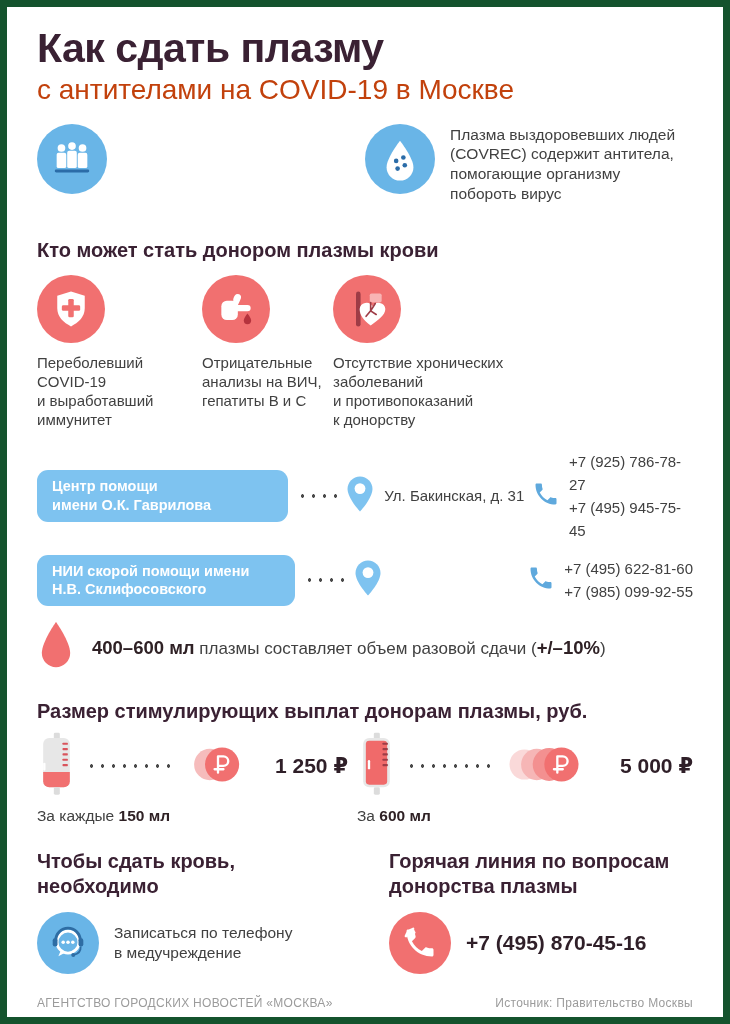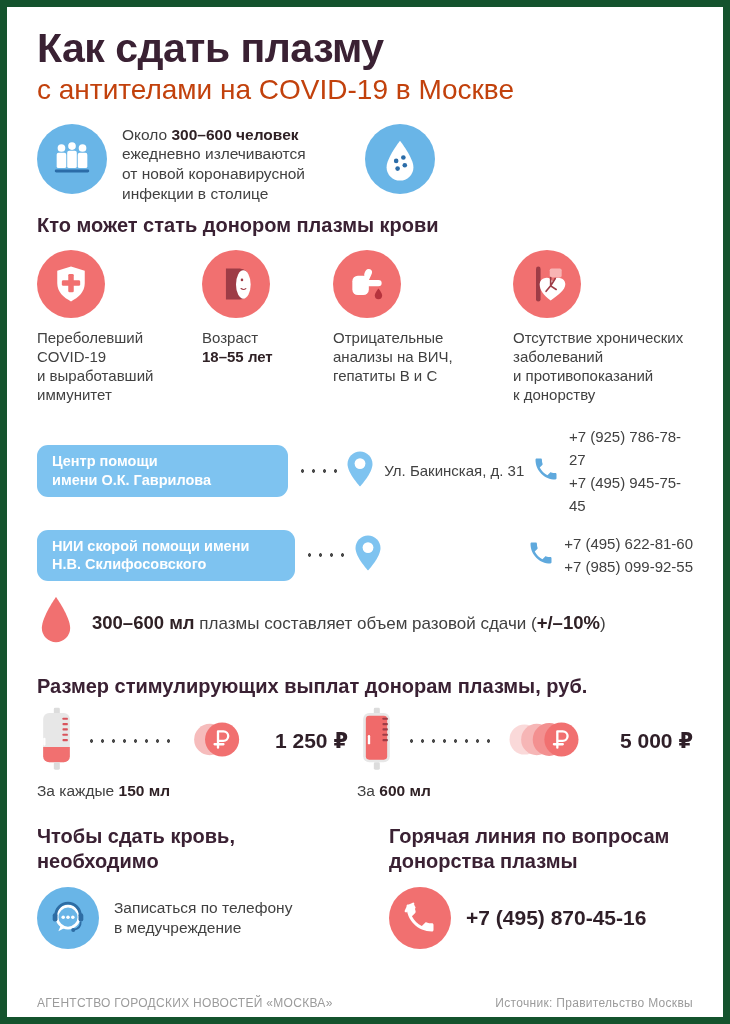--- a/index.html
+++ b/index.html
@@ -15,21 +15,21 @@
   .blue{background:#69B5E7;}
   .red{background:#F17070;}
   .c72{width:70px;height:70px;}
   .c70{width:68px;height:68px;}
   .c62{width:62px;height:62px;}
   
   .intro-row{display:flex;margin-top:18px;}
   .intro-item{display:flex;gap:15px;width:352px;box-sizing:border-box;}
   .intro-text{font-size:15.5px;line-height:1.27;padding-top:1px;}
   
-  .donors{margin-top:10px;}
+  .donors{margin-top:35px;}
   .donors-row{display:flex;margin-top:12px;}
   .donor-col{box-sizing:border-box;}
   .donor-col:nth-child(1){width:165px;}
   .donor-col:nth-child(2){width:131px;}
   .donor-col:nth-child(3){width:180px;}
   .donor-col:nth-child(4){flex:1;}
   .donor-text{font-size:15px;line-height:1.27;margin-top:10px;}
   
   .med{margin-top:20px;}
   .inst-row{display:flex;align-items:center;margin-top:12px;}
@@ -83,37 +83,37 @@
             <circle cx="13" cy="12.5" r="4"></circle>
               <rect x="8" y="17.5" width="10" height="16" rx="2"></rect>
             <circle cx="24" cy="10.5" r="4"></circle>
               <rect x="19" y="15.5" width="10" height="18" rx="2"></rect>
             <circle cx="35" cy="12.5" r="4"></circle>
               <rect x="30" y="17.5" width="10" height="16" rx="2"></rect>
           </g>
           <rect x="6" y="35" width="36" height="3" rx="1.5" fill="#2B6CA8"></rect>
         </svg>
       </div>
-      <div class="intro-text pre"><span>Около </span><b>300–600 человек</b><span>
-ежедневно излечиваются
-от новой коронавирусной
-инфекции в столице</span></div>
     </div>
     <div class="intro-item">
       <div class="circle blue c72">
         <svg width="46" height="46" viewBox="0 0 48 48">
           <path fill="#fff" d="M24 5 C24 5 10 23 10 32.5 a14 14 0 0 0 28 0 C38 23 24 5 24 5 Z"></path>
           <g fill="#2B6CA8">
             <circle cx="20" cy="26" r="2.4"></circle>
               <circle cx="27.5" cy="22.5" r="2.4"></circle>
             <circle cx="21.5" cy="34" r="2.4"></circle>
               <circle cx="29" cy="30.5" r="2.4"></circle>
           </g>
         </svg>
       </div>
+      <div class="intro-text pre">Плазма выздоровевших людей
+(COVREC) содержит антитела,
+помогающие организму
+побороть вирус</div>
     </div>
   </div>
 
   <div class="donors">
     <h2>Кто может стать донором плазмы крови</h2>
     <div class="donors-row">
       <div class="donor-col">
         <div class="circle red c70">
           <svg width="44" height="44" viewBox="0 0 48 48">
             <path fill="#fff" d="M24 5 L39 9.5 V23 C39 33 32 39 24 43 C16 39 9 33 9 23 V9.5 Z"></path>
@@ -122,32 +122,20 @@
           </svg>
         </div>
         <div class="donor-text pre">Переболевший
 COVID-19
 и выработавший
 иммунитет</div>
       </div>
       <div class="donor-col">
         <div class="circle red c70">
           <svg width="44" height="44" viewBox="0 0 48 48">
-            <path fill="#9E3C46" d="M13 7 h15 a10 10 0 0 1 10 10 v14 a10 10 0 0 1 -10 10 h-15 Z"></path>
-            <ellipse cx="32" cy="24.5" rx="8" ry="15.5" fill="#fff"></ellipse>
-            <circle cx="30.5" cy="19.5" r="1.4" fill="#9E3C46"></circle>
-            <path d="M29.5 29 q2.8 2 5.2 0" stroke="#9E3C46" stroke-width="1.3" fill="none" stroke-linecap="round"></path>
-          </svg>
-        </div>
-        <div class="donor-text pre"><span>Возраст
-</span><b>18–55 лет</b></div>
-      </div>
-      <div class="donor-col">
-        <div class="circle red c70">
-          <svg width="44" height="44" viewBox="0 0 48 48">
             <rect x="8" y="15" width="18" height="21" rx="6" fill="#fff"></rect>
             <path d="M21 13 q2 -7 6.5 -5 q3.5 1.6 1 6.5 l-2.5 5.5 h-5 Z" fill="#fff"></path>
             <rect x="22" y="19.5" width="18" height="7" rx="3.5" fill="#fff"></rect>
             <path d="M36.5 29 c0 0 -4 5 -4 7.5 a4 4 0 0 0 8 0 C40.5 34 36.5 29 36.5 29 Z" fill="#B5333D"></path>
           </svg>
         </div>
         <div class="donor-text pre">Отрицательные
 анализы на ВИЧ,
 гепатиты B и C</div>
       </div>
@@ -217,21 +205,21 @@
         </div>
       </div>
     </div>
 
     <div class="volume-note">
       <span>
         <svg width="38" height="51" viewBox="0 0 40 54">
           <path fill="#F17070" d="M20 2 C20 2 5 23 5 35 a15 15 0 0 0 30 0 C35 23 20 2 20 2 Z"></path>
         </svg>
       </span>
-      <div class="volume-text"><b>300–600 мл</b><span> плазмы составляет объем разовой сдачи (</span><b>+/–10%</b><span>)</span></div>
+      <div class="volume-text"><b>400–600 мл</b><span> плазмы составляет объем разовой сдачи (</span><b>+/–10%</b><span>)</span></div>
     </div>
   </div>
 
   <div class="payments">
     <h2>Размер стимулирующих выплат донорам плазмы, руб.</h2>
     <div class="pay-row">
 
       <div class="pay-col">
         <div class="pay-line">
           <span>

